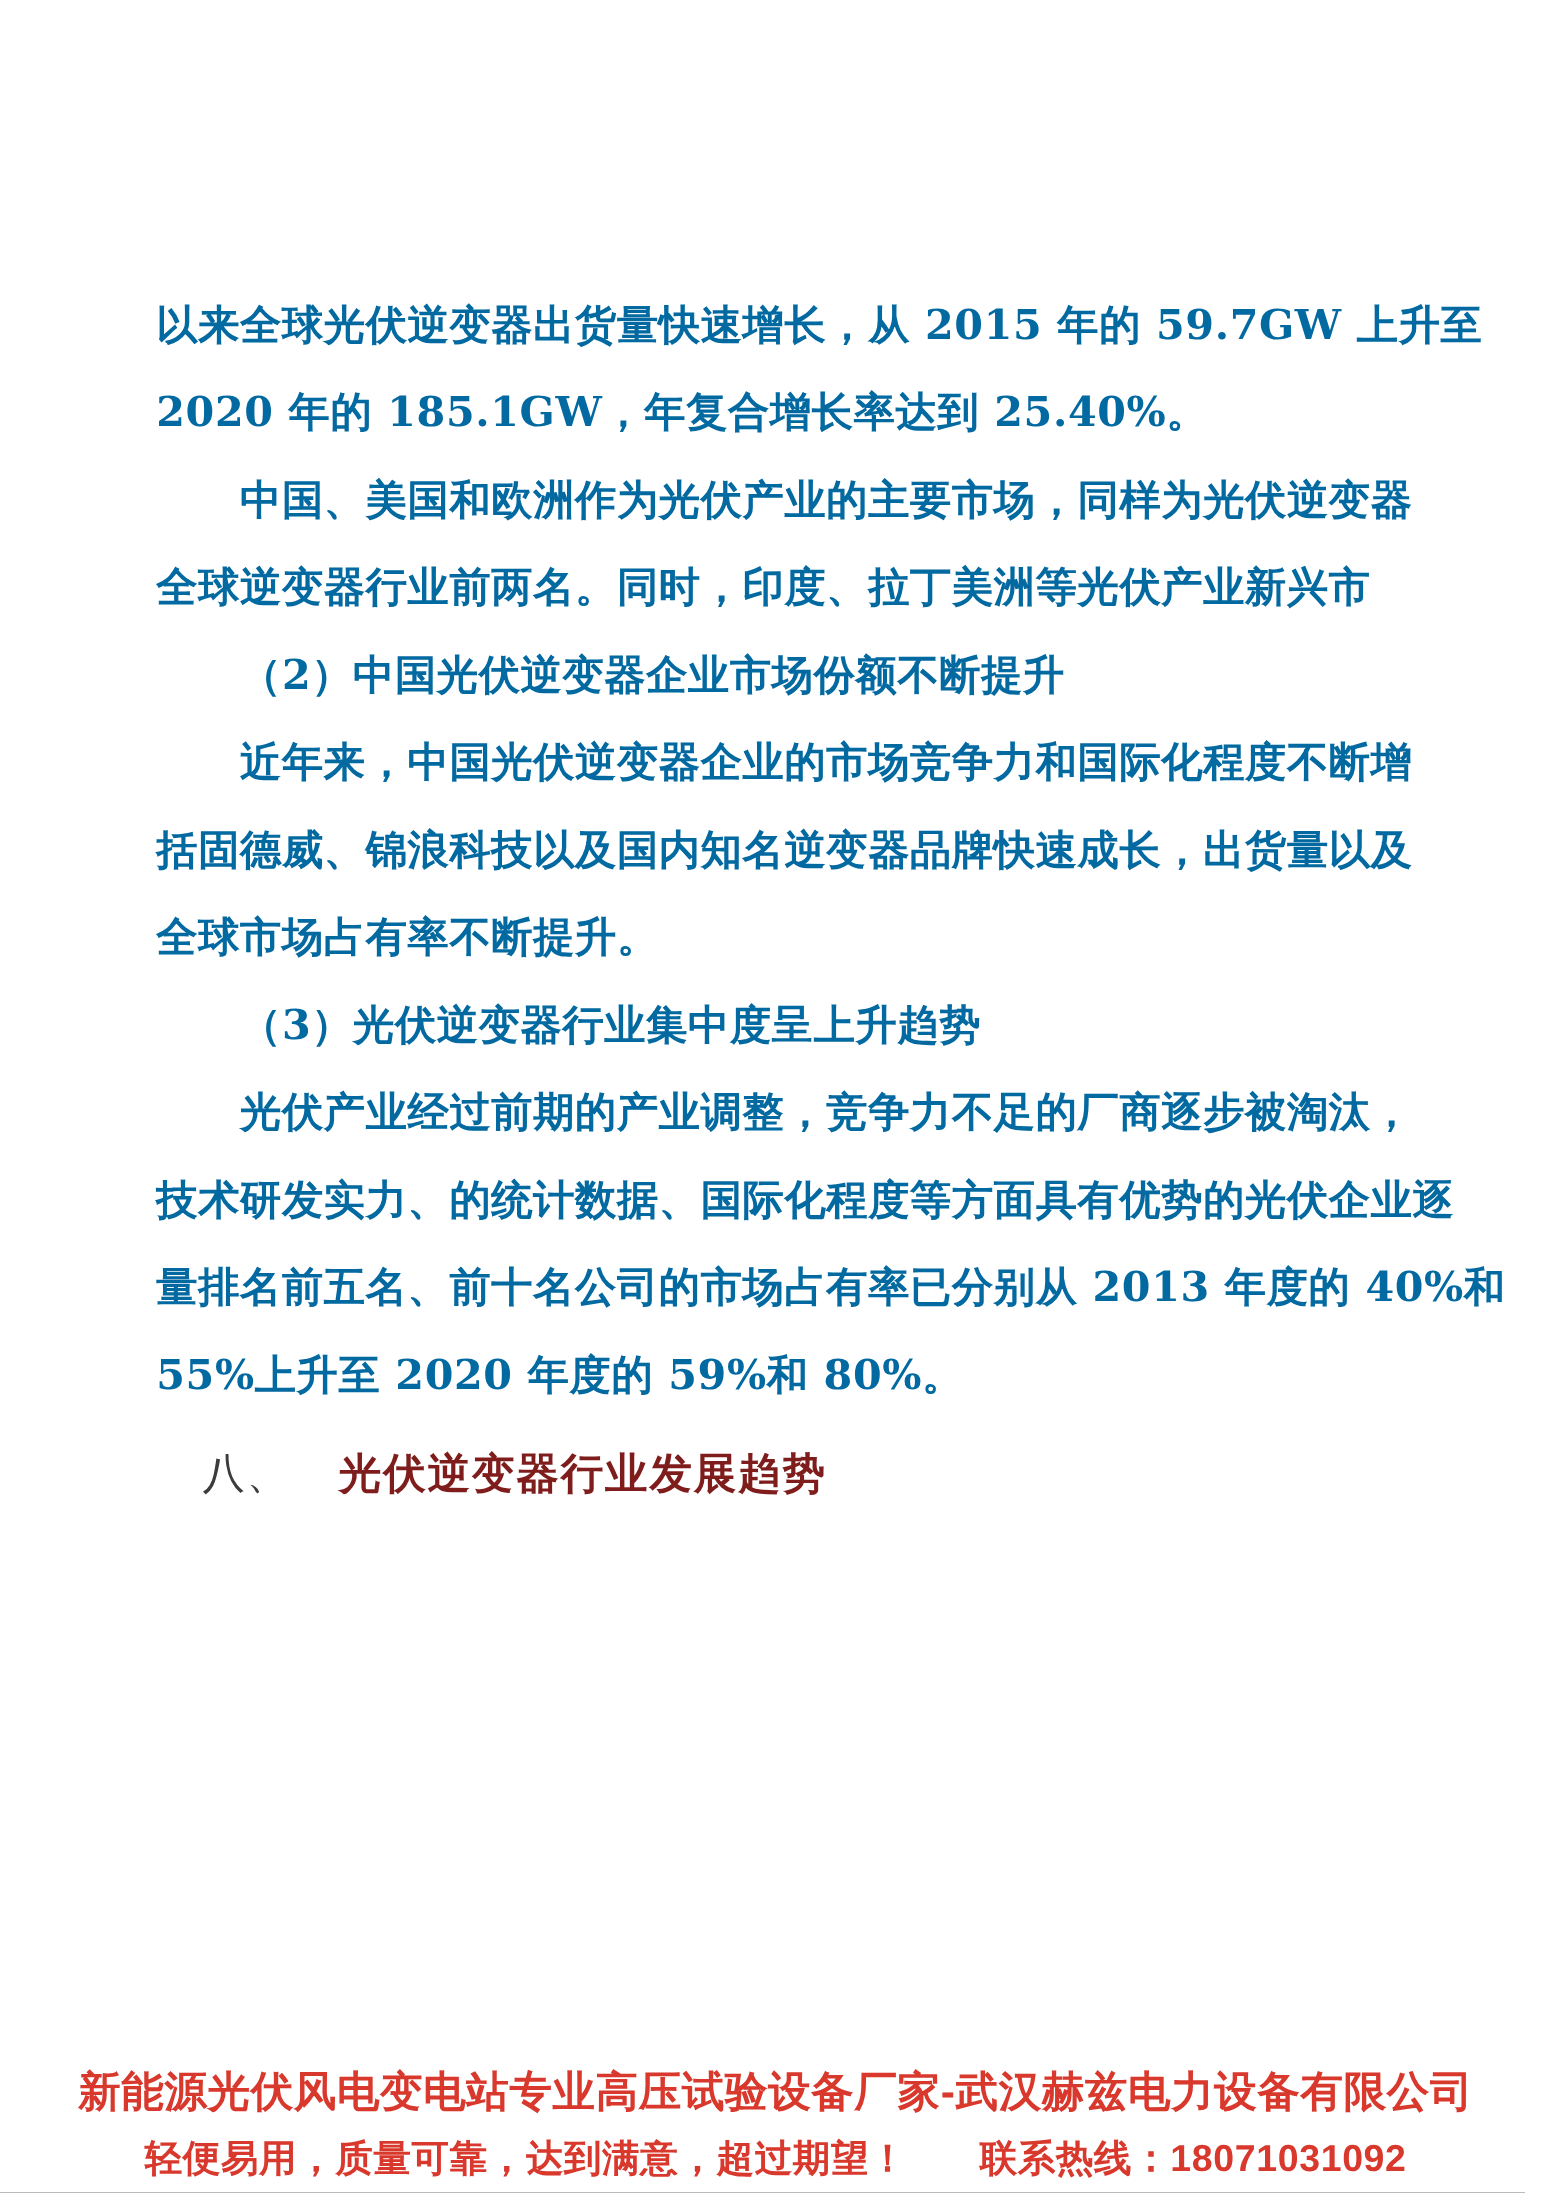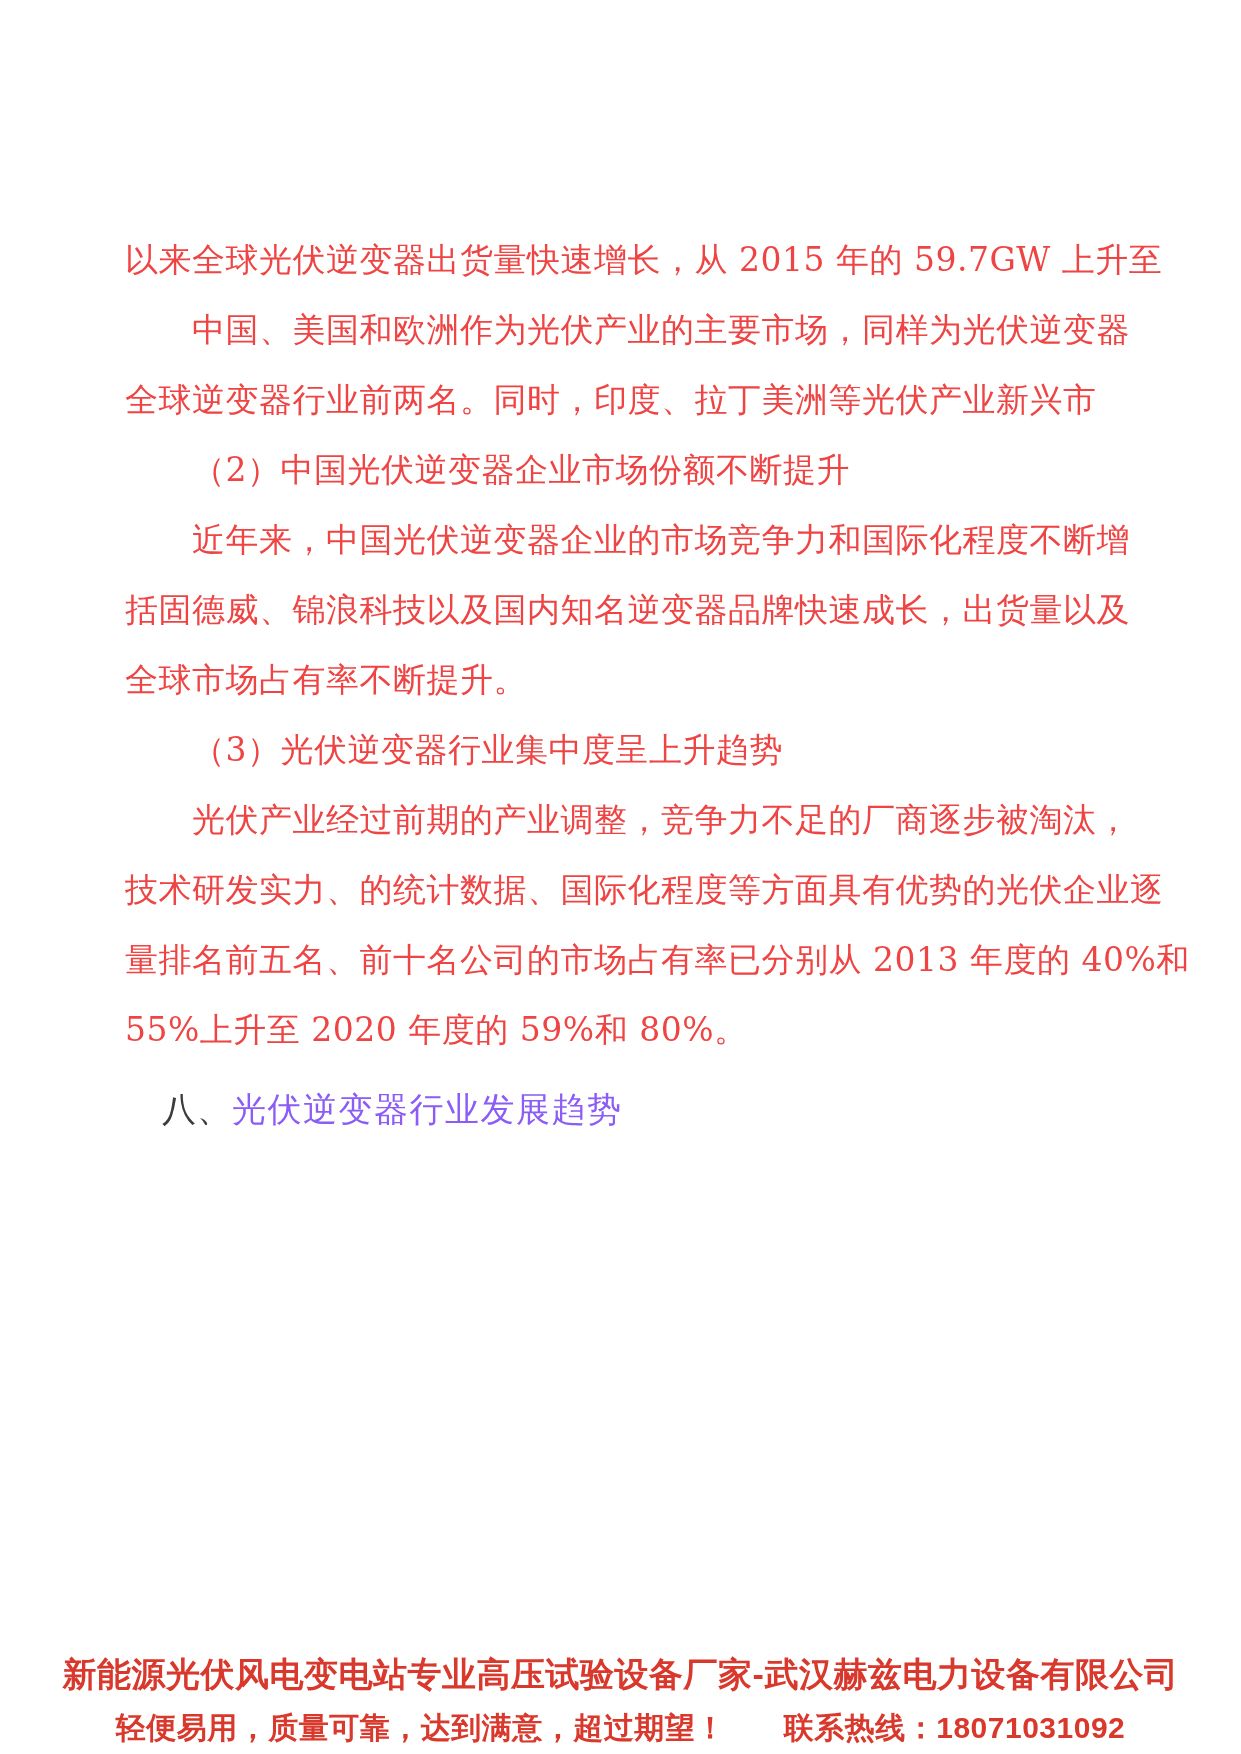--- a/index.html
+++ b/index.html
@@ -16,44 +16,45 @@
   .body-text {
     position: absolute;
     top: 225px;
     left: 125px;
     width: 1005px;
   }
   .line {
     height: 70px;
     line-height: 70px;
     font-size: 33px;
-    color: #ef4444;
+    color: #0369a1;
     white-space: nowrap;
     letter-spacing: 0.5px;
-    font-weight: 400;
+    font-weight: 700;
   }
   .line.indent { padding-left: 67px; }
   .section-heading {
     margin-top: 9px;
     height: 70px;
     line-height: 70px;
     white-space: nowrap;
     padding-left: 37px;
     font-size: 34px;
   }
   .heading-num {
     color: #3c3c3c;
     font-weight: 400;
     letter-spacing: 1px;
   }
   .heading-title {
-    color: #8b5cf6;
-    font-weight: 400;
+    color: #7f1d1d;
+    font-weight: 700;
     font-family: "Liberation Sans", "DejaVu Sans", sans-serif;
     letter-spacing: 1.5px;
+    margin-left: 39px;
   }
   .page-footer {
     position: absolute;
     left: 0;
     right: 0;
     top: 1648px;
     text-align: center;
     font-family: "Liberation Sans", "DejaVu Sans", sans-serif;
     font-weight: 700;
   }
@@ -72,20 +73,21 @@
     letter-spacing: 0.5px;
   }
 </style>
 </head>
 <body>
 
 <div class="page" style="background: rgb(255, 255, 255);">
 
   <div class="body-text">
     <div class="line">以来全球光伏逆变器出货量快速增长，从 2015 年的 59.7GW 上升至</div>
+    <div class="line">2020 年的 185.1GW，年复合增长率达到 25.40%。</div>
     <div class="line indent">中国、美国和欧洲作为光伏产业的主要市场，同样为光伏逆变器</div>
     <div class="line">全球逆变器行业前两名。同时，印度、拉丁美洲等光伏产业新兴市</div>
     <div class="line indent">（2）中国光伏逆变器企业市场份额不断提升</div>
     <div class="line indent">近年来，中国光伏逆变器企业的市场竞争力和国际化程度不断增</div>
     <div class="line">括固德威、锦浪科技以及国内知名逆变器品牌快速成长，出货量以及</div>
     <div class="line">全球市场占有率不断提升。</div>
     <div class="line indent">（3）光伏逆变器行业集中度呈上升趋势</div>
     <div class="line indent">光伏产业经过前期的产业调整，竞争力不足的厂商逐步被淘汰，</div>
     <div class="line">技术研发实力、的统计数据、国际化程度等方面具有优势的光伏企业逐</div>
     <div class="line">量排名前五名、前十名公司的市场占有率已分别从 2013 年度的 40%和</div>

